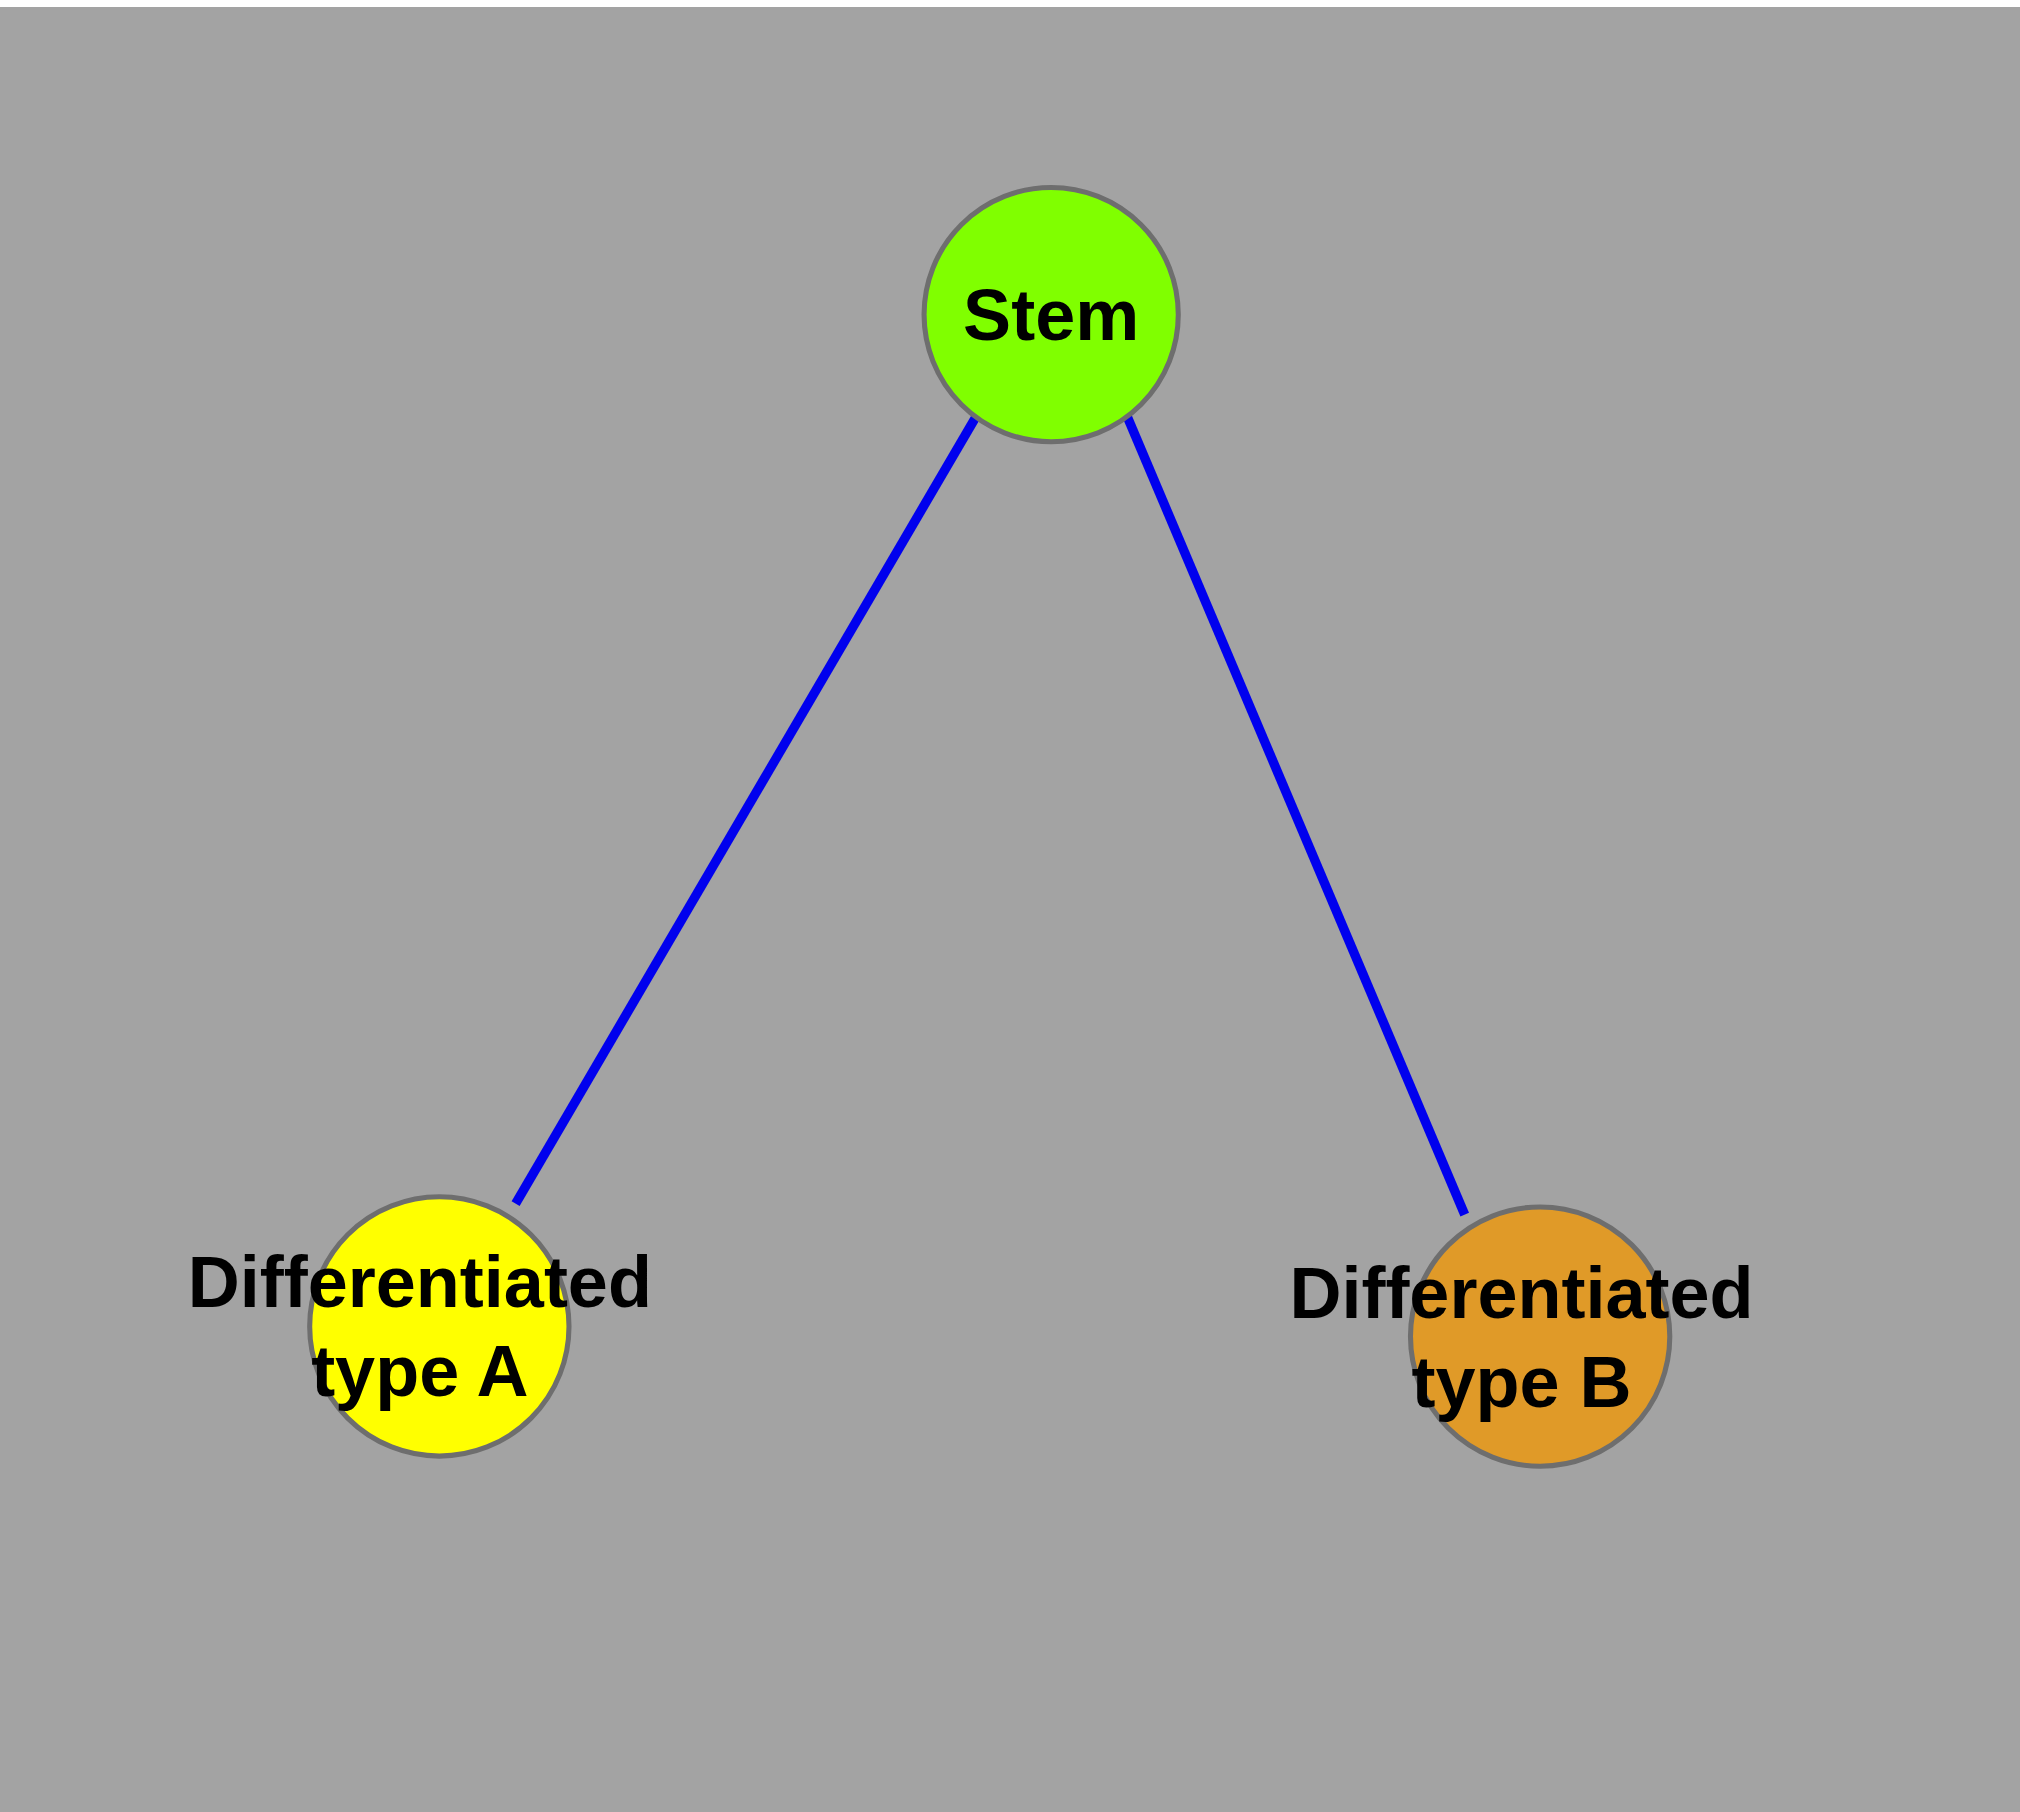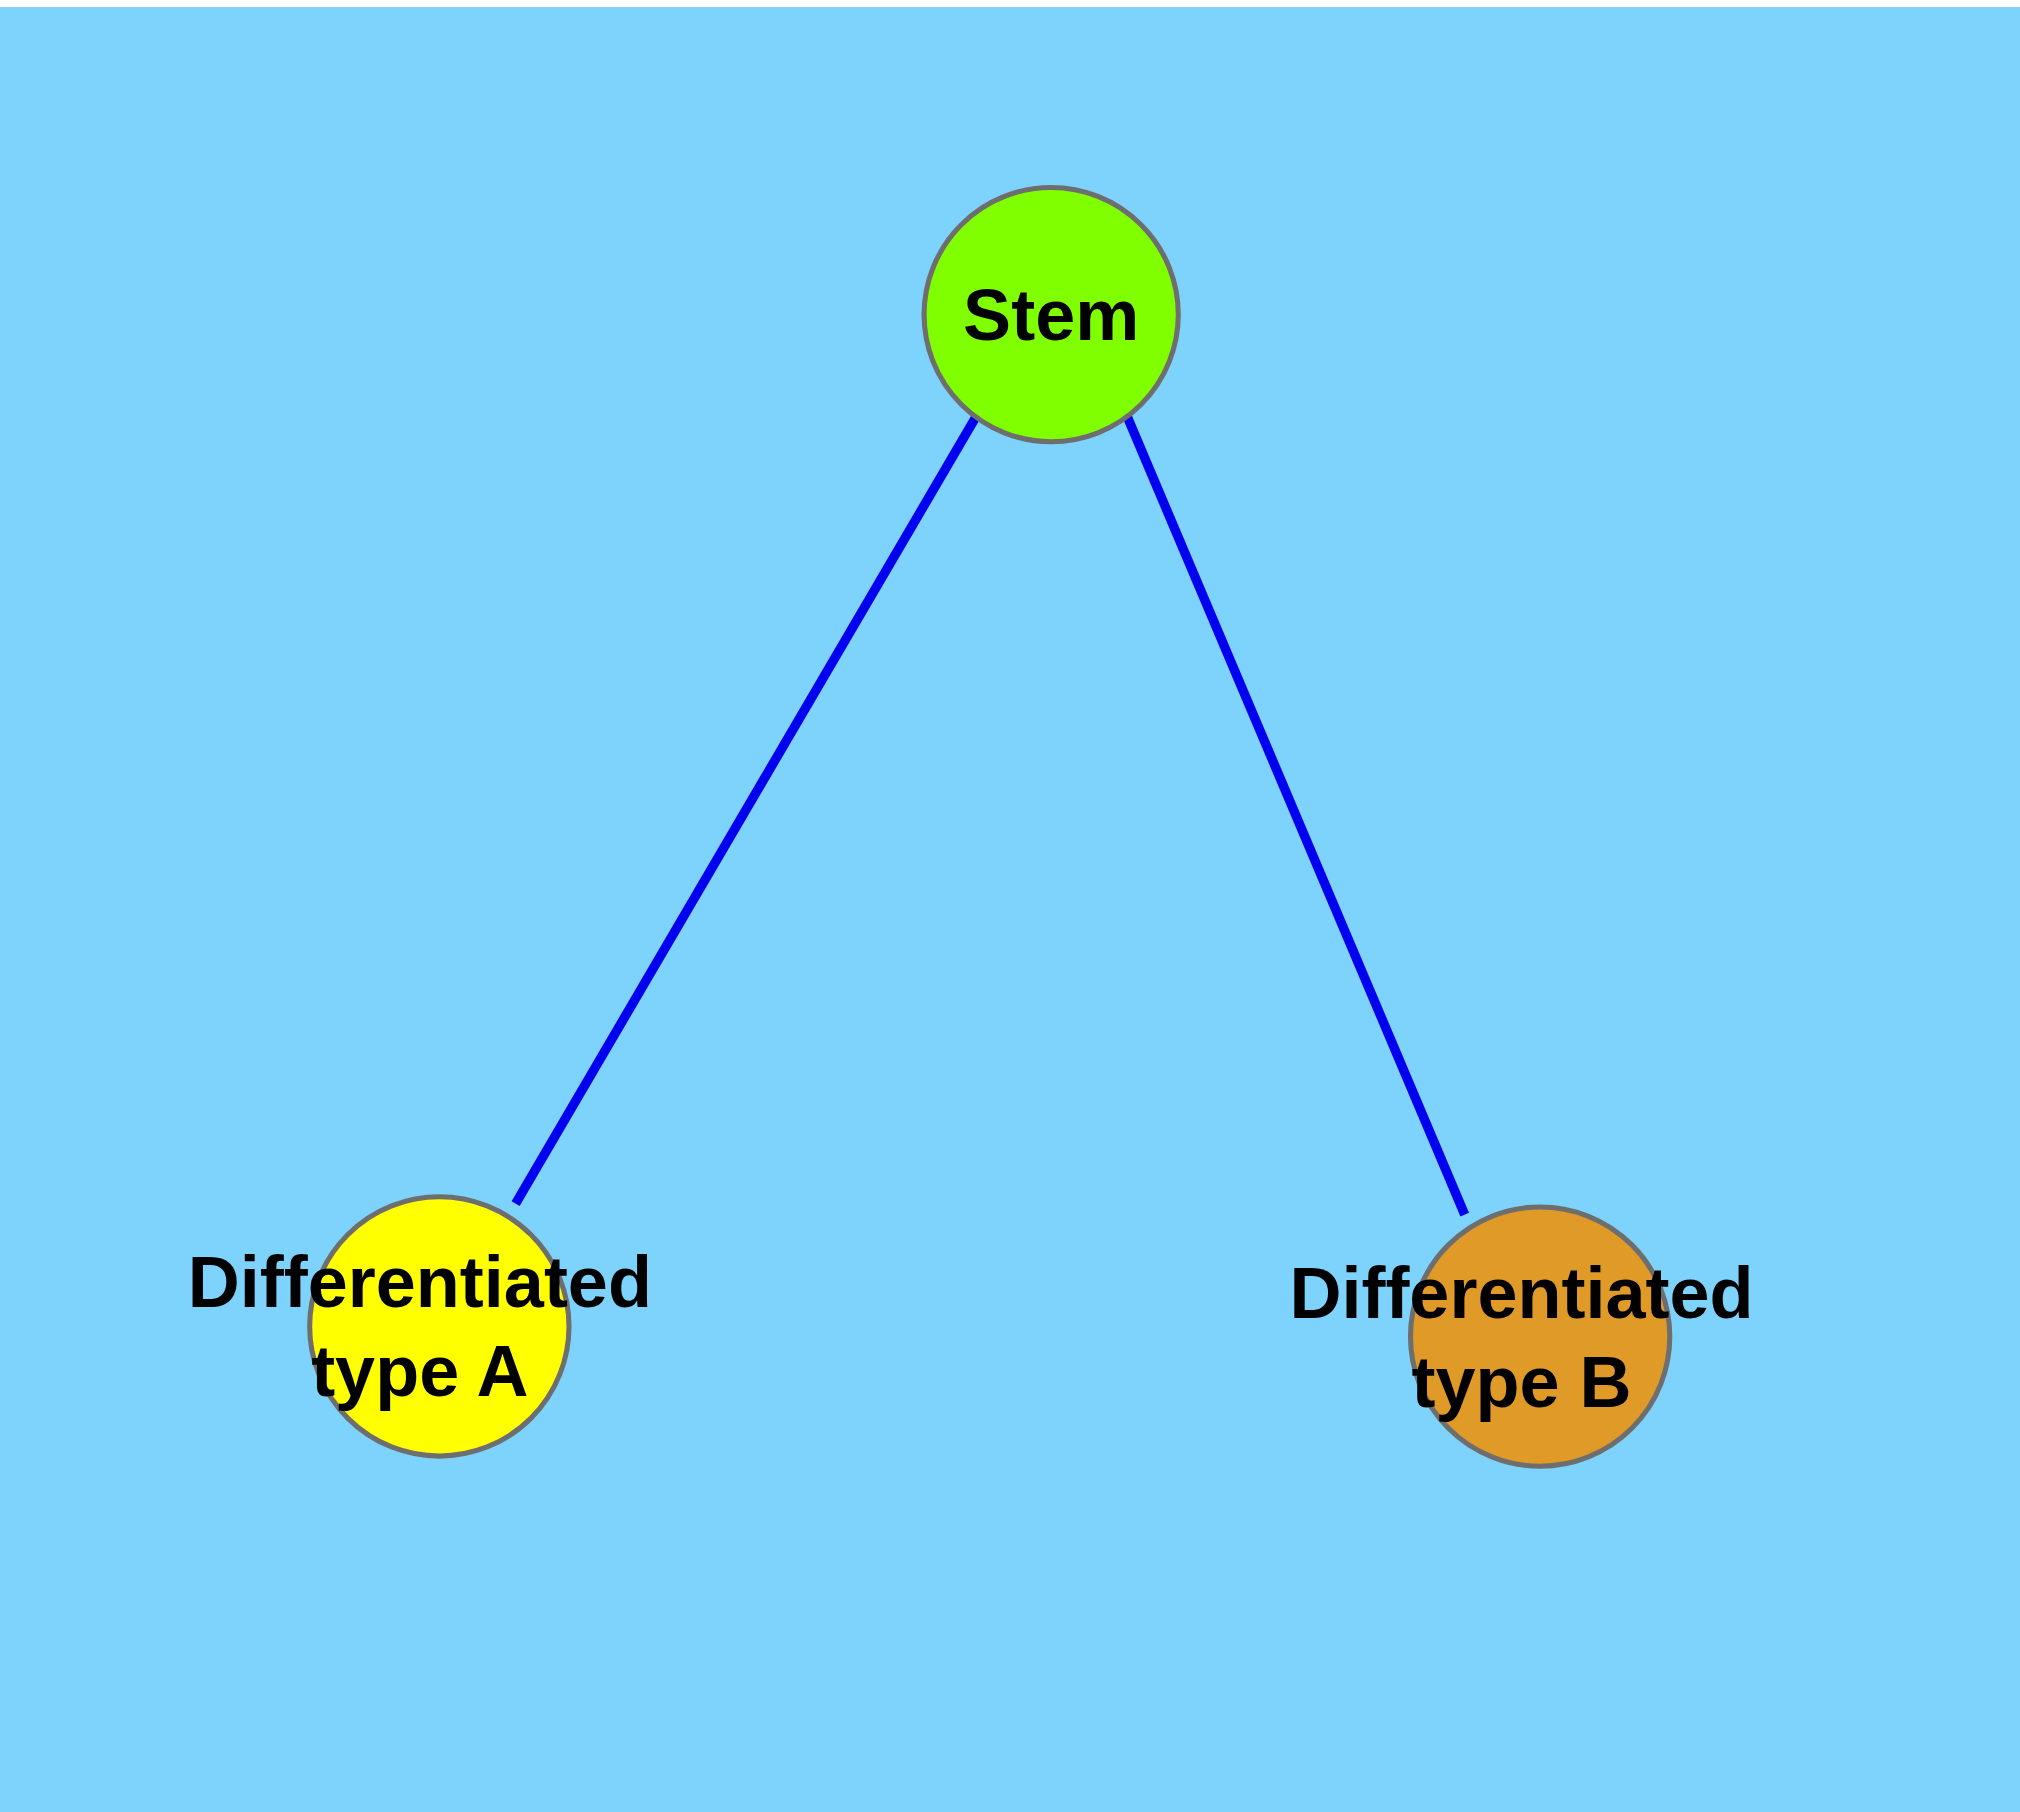--- a/index.html
+++ b/index.html
@@ -48,21 +48,21 @@
     fill: #000000;
     text-anchor: middle;
     dominant-baseline: auto;
     paint-order: normal;
   }
 </style>
 </head>
 <body>
 
 <div id="stage">
-  <div id="canvas" style="background: #7dd3fc; text-decoration: underline;">
+  <div id="canvas" style="background: #a3a3a3; text-decoration: underline;">
     <svg id="graph-svg" viewBox="0 0 2384 2130" xmlns="http://www.w3.org/2000/svg">
 
       <g>
         <line class="edge-line" x1="1151" y1="484" x2="608" y2="1412" stroke="#0000ee"></line>
         <line class="edge-line" x1="1330" y1="484" x2="1728" y2="1425" stroke="#0000ee"></line>
       </g>
 
       <g>
         <circle class="node-circle" cx="1240" cy="363" r="150" fill="#80ff00" stroke="#6e6e6e"></circle>
         <circle class="node-circle" cx="518" cy="1557" r="153" fill="#ffff00" stroke="#6e6e6e"></circle>

